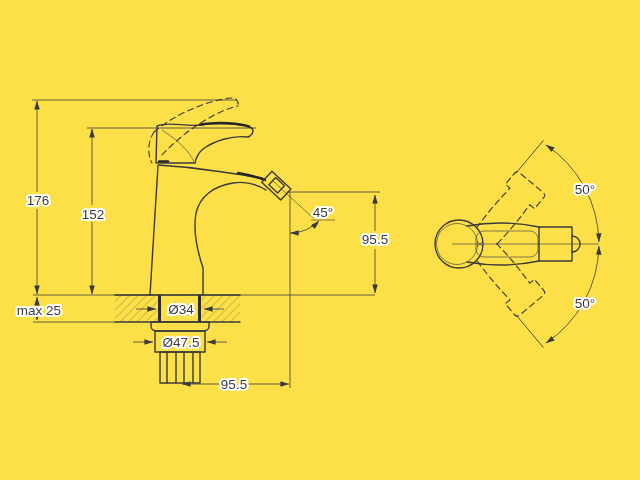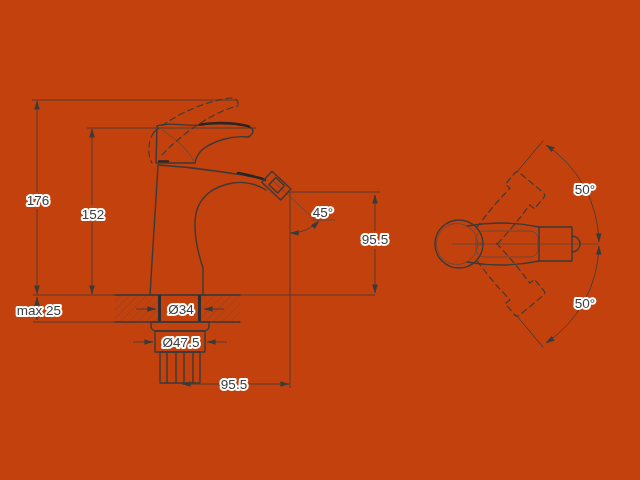--- a/index.html
+++ b/index.html
@@ -1,16 +1,16 @@
 <!DOCTYPE html>
 <html><head>
 <meta charset="utf-8">
 <style>
   html,body{margin:0;padding:0;background:#fff;}
-  #canvas{width:640px;height:480px;background:#c2410c;position:relative;overflow:hidden;
+  #canvas{width:640px;height:480px;background:#fde047;position:relative;overflow:hidden;
           font-family:"Liberation Sans", sans-serif;}
   svg{display:block;}
   .obj   {fill:none;stroke:#3a3a3a;stroke-width:1.4;stroke-linecap:round;stroke-linejoin:round;}
   .heavy {fill:none;stroke:#262626;stroke-width:2.4;stroke-linecap:round;}
   .wall  {fill:none;stroke:#2e2e2e;stroke-width:3;}
   .dim   {fill:none;stroke:#3a3a3a;stroke-width:0.8;}
   .thin  {fill:none;stroke:#4a4a4a;stroke-width:0.7;}
   .dash  {fill:none;stroke:#3a3a3a;stroke-width:1.1;stroke-dasharray:6 4;stroke-linecap:round;}
   .hatchline{stroke:#4a4a4a;stroke-width:0.55;}
   text.dimtxt{font-family:"Liberation Sans", sans-serif;font-size:13.5px;fill:#3d3d3d;

